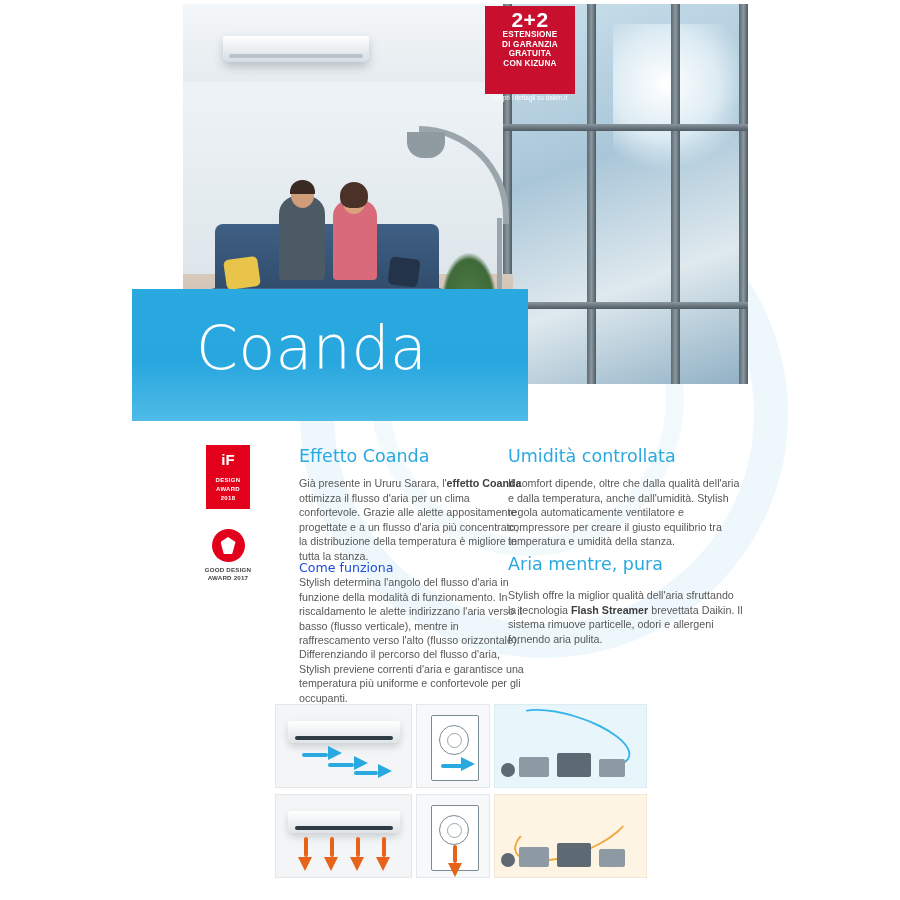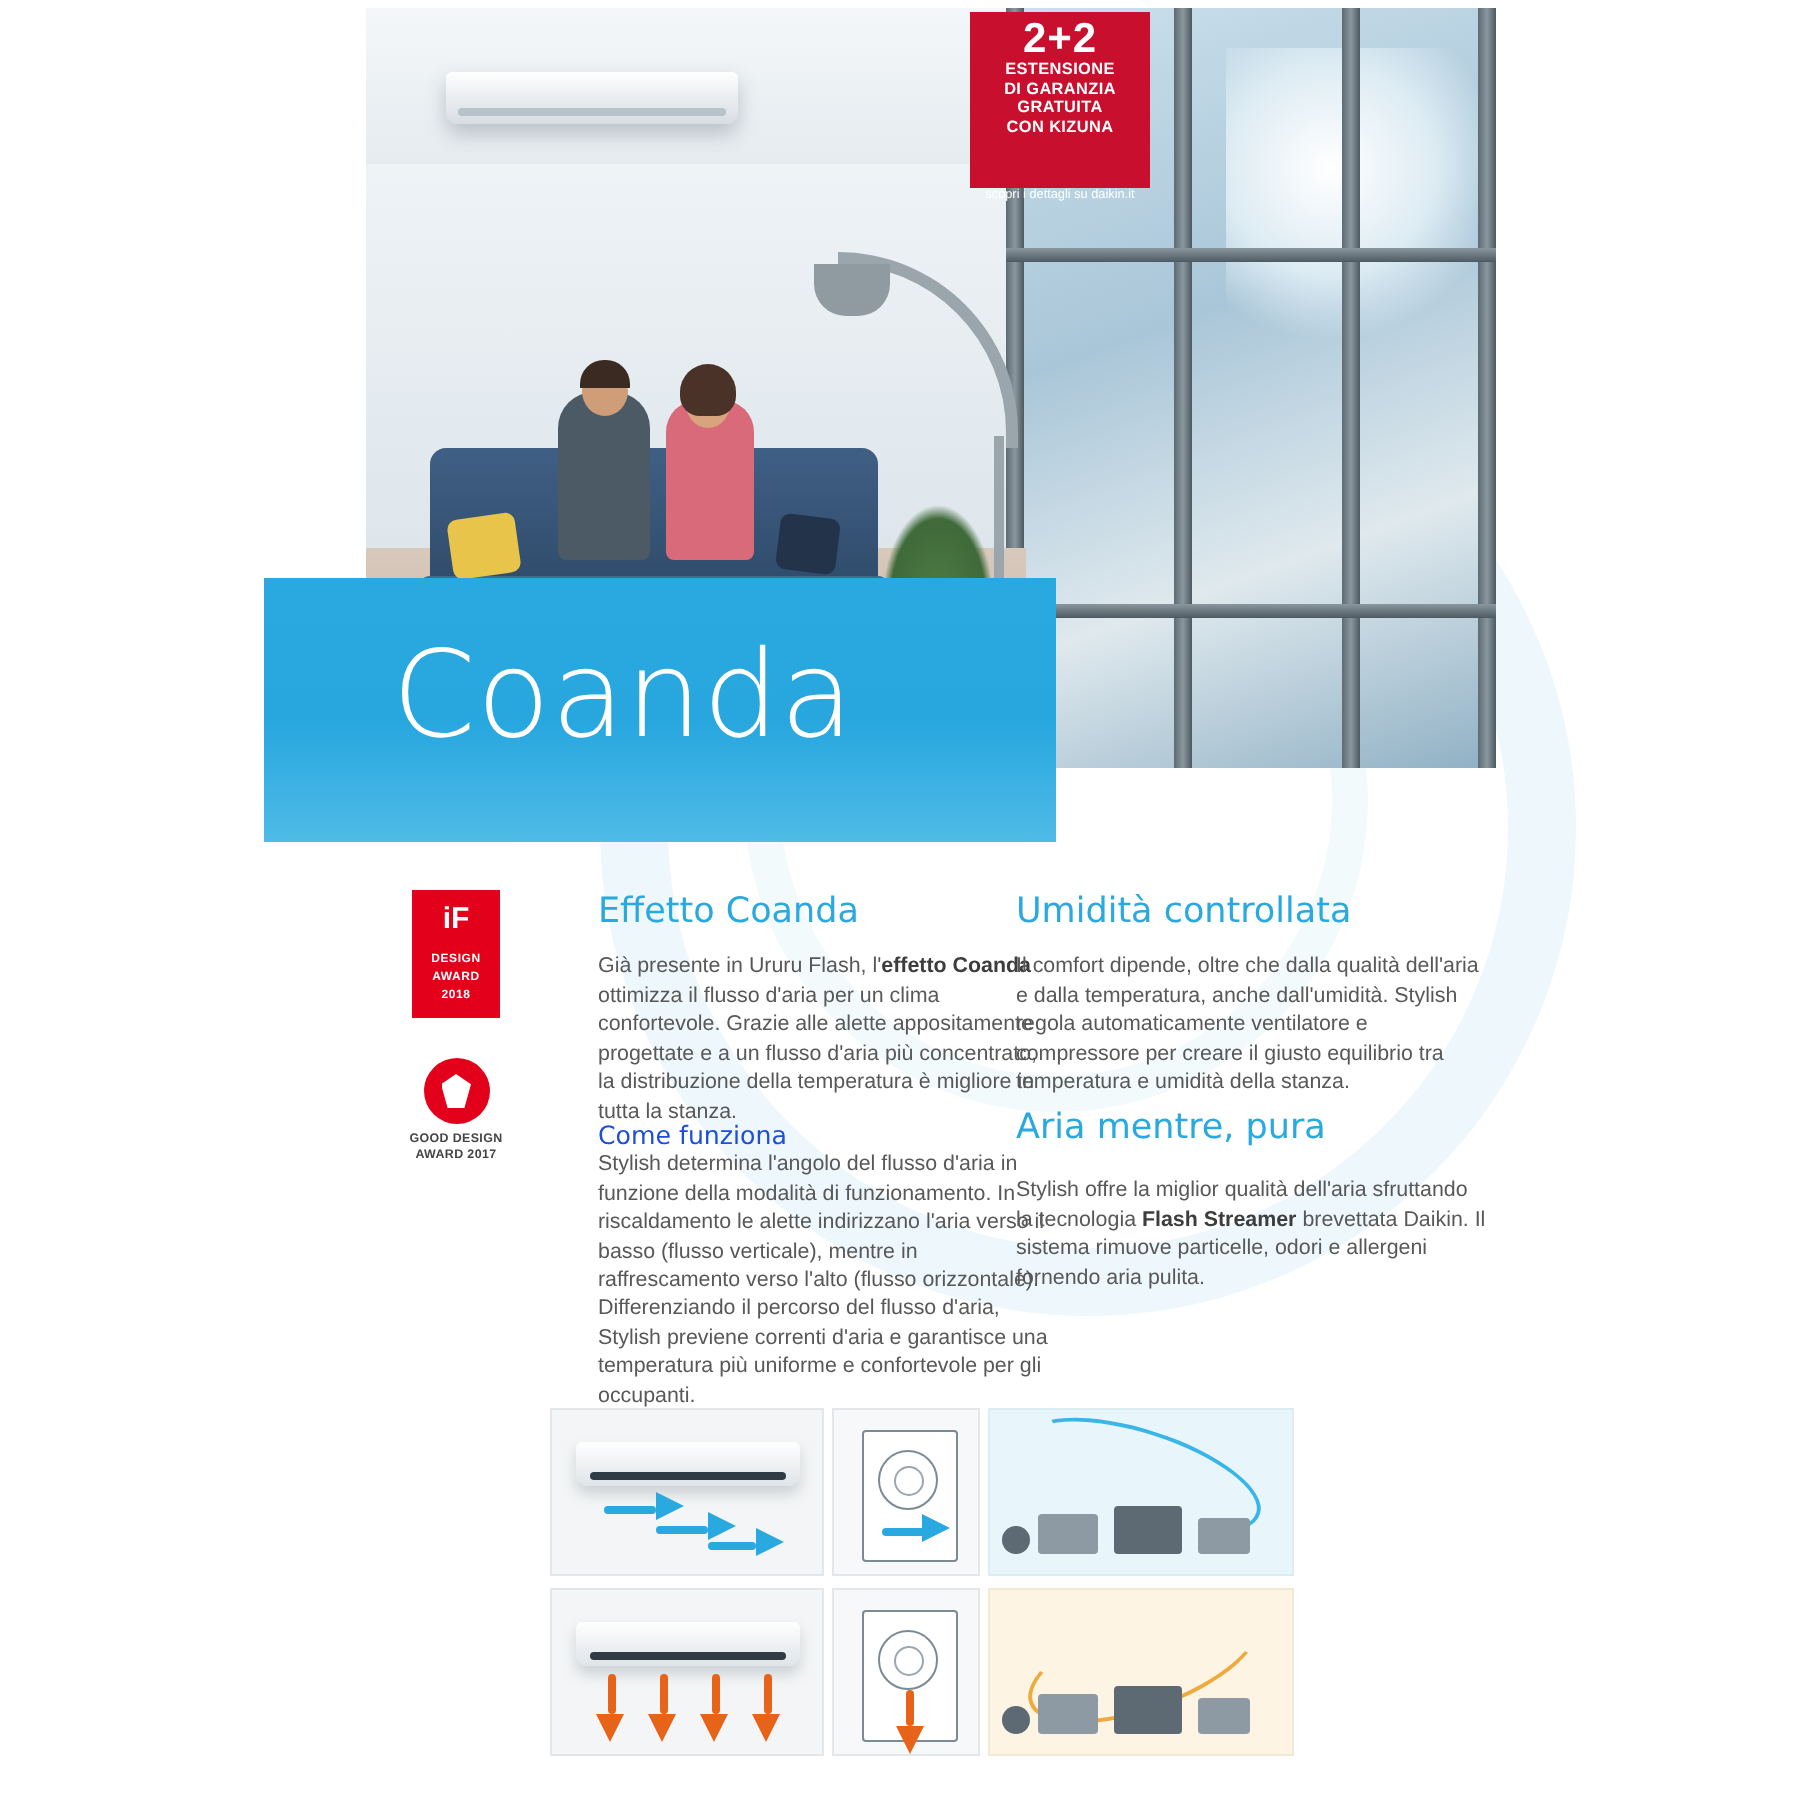--- a/index.html
+++ b/index.html
@@ -436,21 +436,21 @@
 
   <div class="award-gd">
     <div class="gd-circle"></div>
     <div class="gd-text">GOOD DESIGN</div>
     <div class="gd-text" style="margin-top:0">AWARD 2017</div>
   </div>
 
   <div class="c1 h-blue" id="h-coanda">Effetto Coanda</div>
 
   <div class="c1 body-txt" id="p-coanda">
-    <span>Già presente in Ururu Flash, l'</span><b>effetto Coanda</b><span> ottimizza il flusso d'aria per un clima confortevole. Grazie alle alette appositamente progettate e a un flusso d'aria più concentrato, la distribuzione della temperatura è migliore in tutta la stanza.</span>
+    <span>Già presente in Ururu Sarara, l'</span><b>effetto Coanda</b><span> ottimizza il flusso d'aria per un clima confortevole. Grazie alle alette appositamente progettate e a un flusso d'aria più concentrato, la distribuzione della temperatura è migliore in tutta la stanza.</span>
   </div>
 
   <div class="c1" id="h-funziona">Come funziona</div>
   <div class="c1 body-txt" id="p-funziona">Stylish determina l'angolo del flusso d'aria in funzione della modalità di funzionamento. In riscaldamento le alette indirizzano l'aria verso il basso (flusso verticale), mentre in raffrescamento verso l'alto (flusso orizzontale).</div>
   <div class="c1 body-txt" id="p-funziona2">Differenziando il percorso del flusso d'aria, Stylish previene correnti d'aria e garantisce una temperatura più uniforme e confortevole per gli occupanti.</div>
 
   <div class="c2 h-blue" id="h-umidita">Umidità controllata</div>
   <div class="c2 body-txt" id="p-umidita">Il comfort dipende, oltre che dalla qualità dell'aria e dalla temperatura, anche dall'umidità. Stylish regola automaticamente ventilatore e compressore per creare il giusto equilibrio tra temperatura e umidità della stanza.</div>
 
   <div class="c2 h-blue" id="h-aria">Aria mentre, pura</div>

